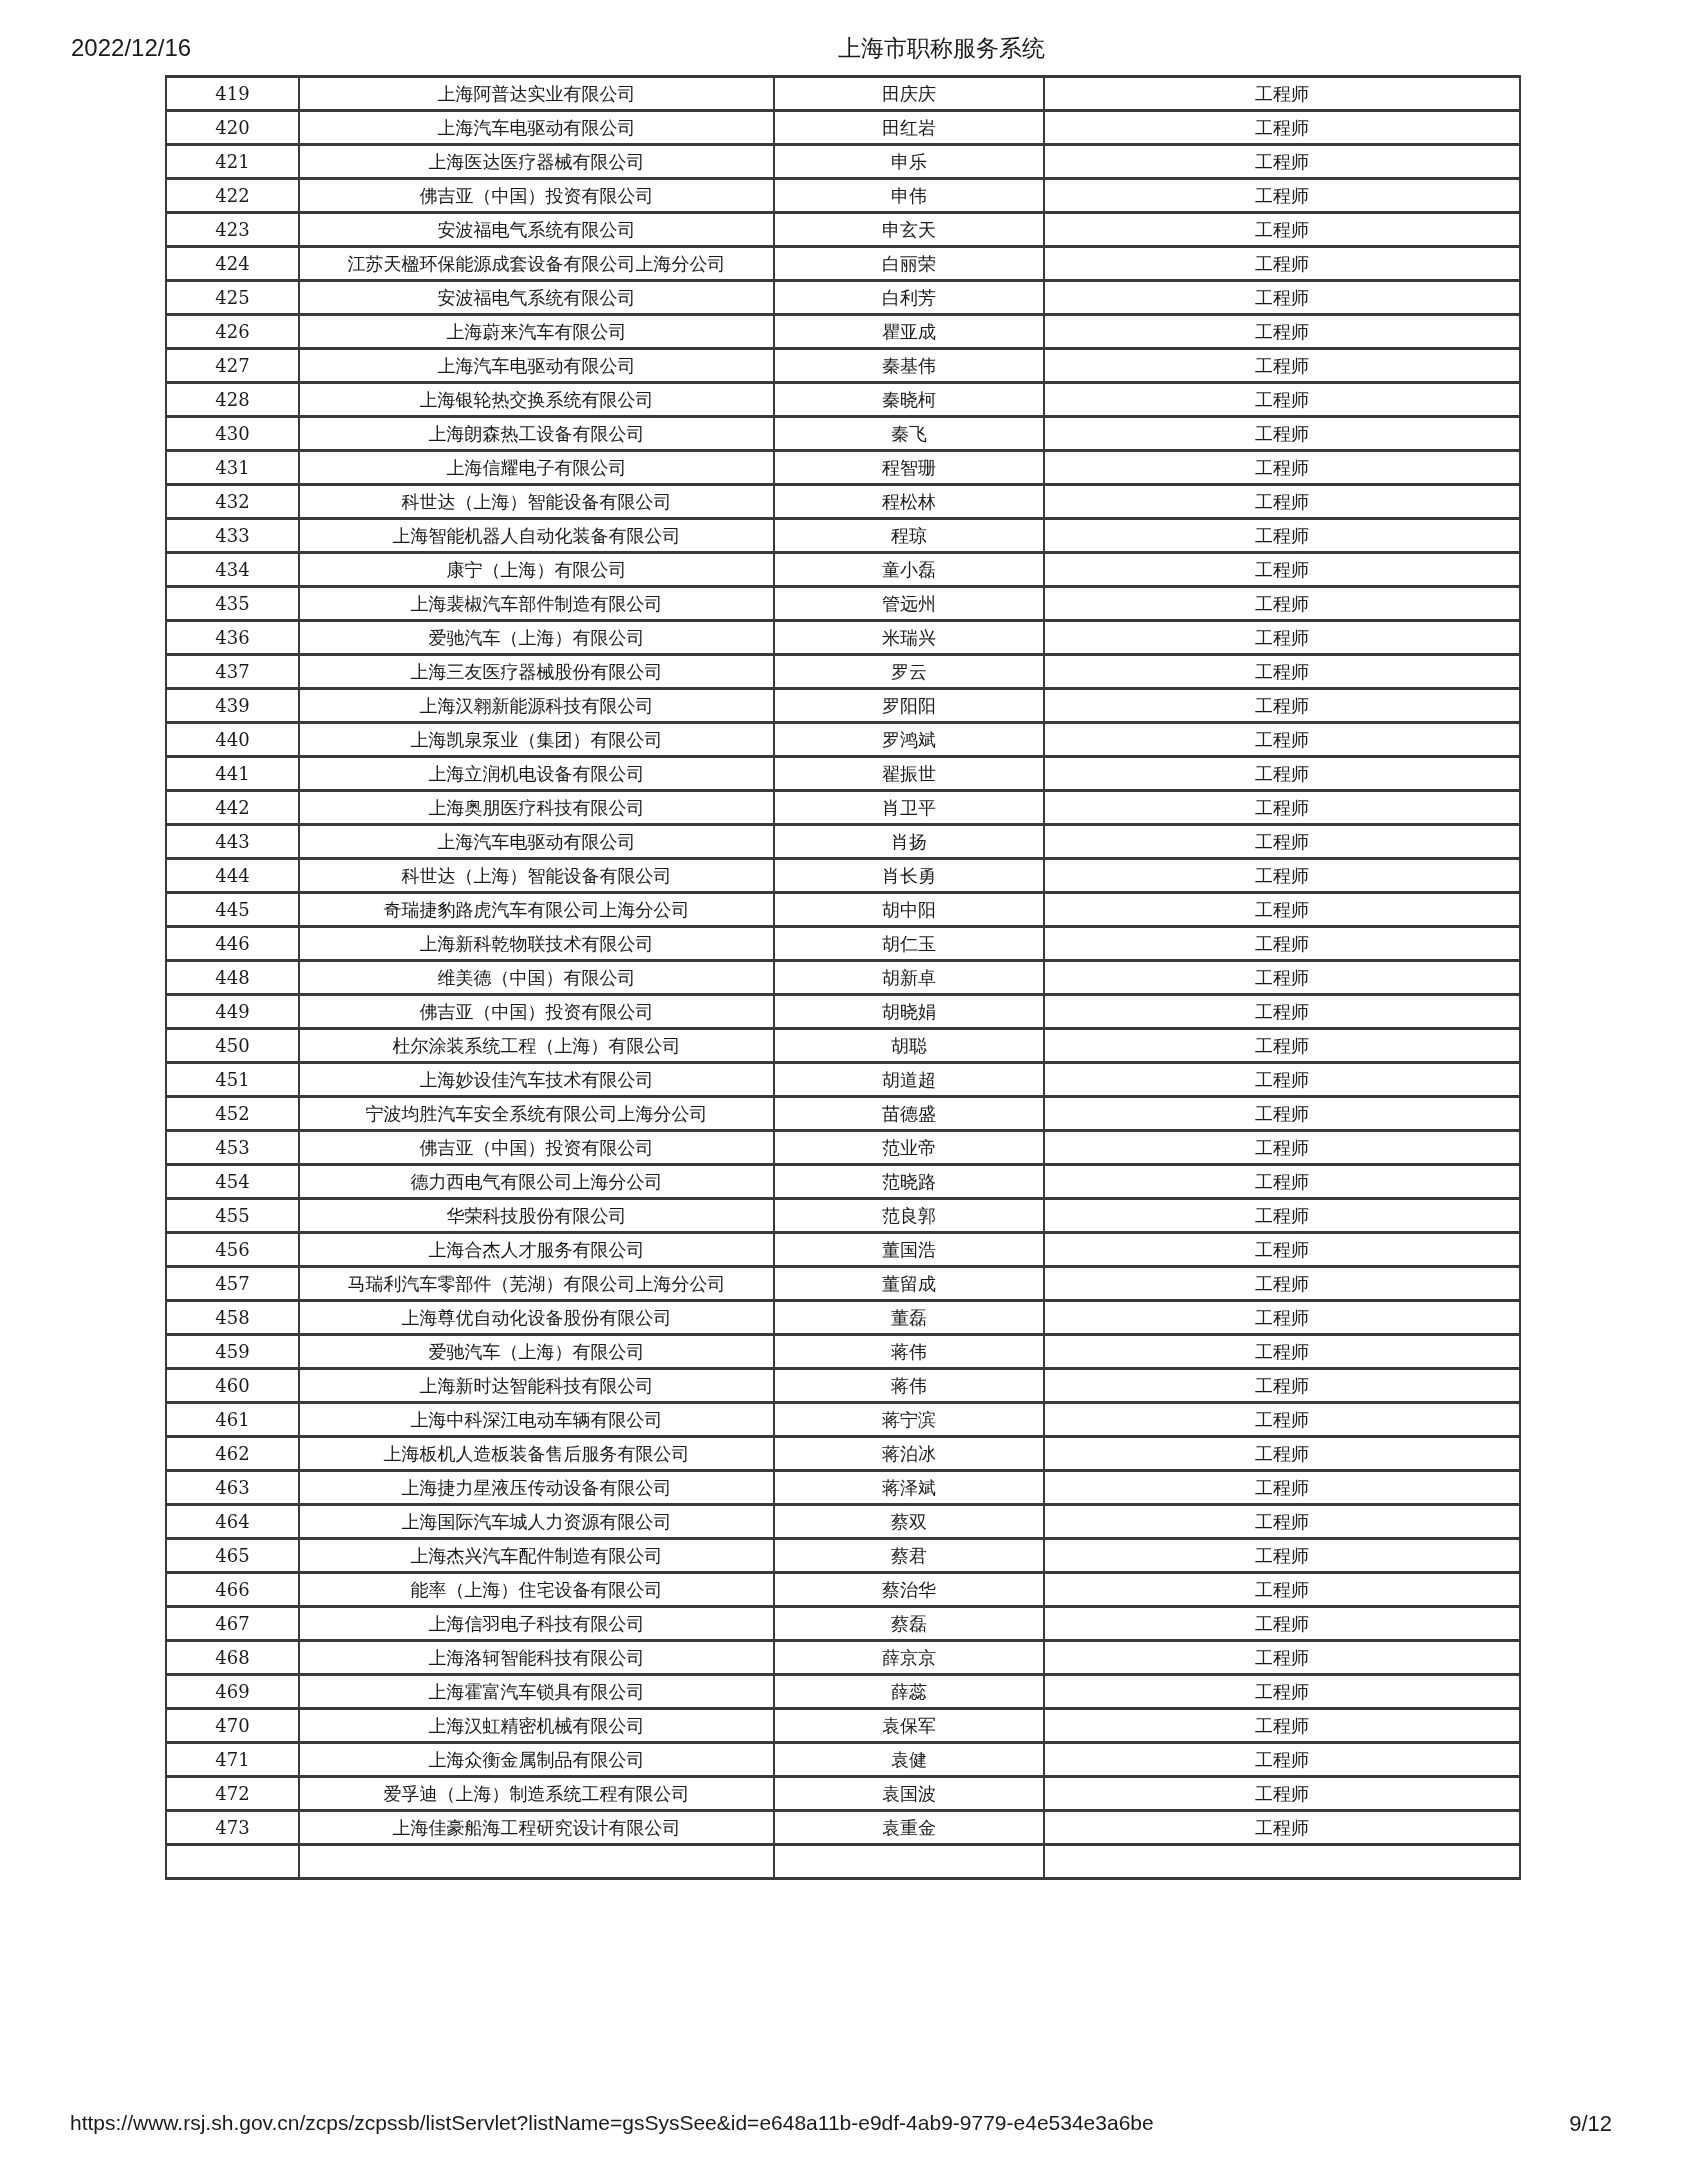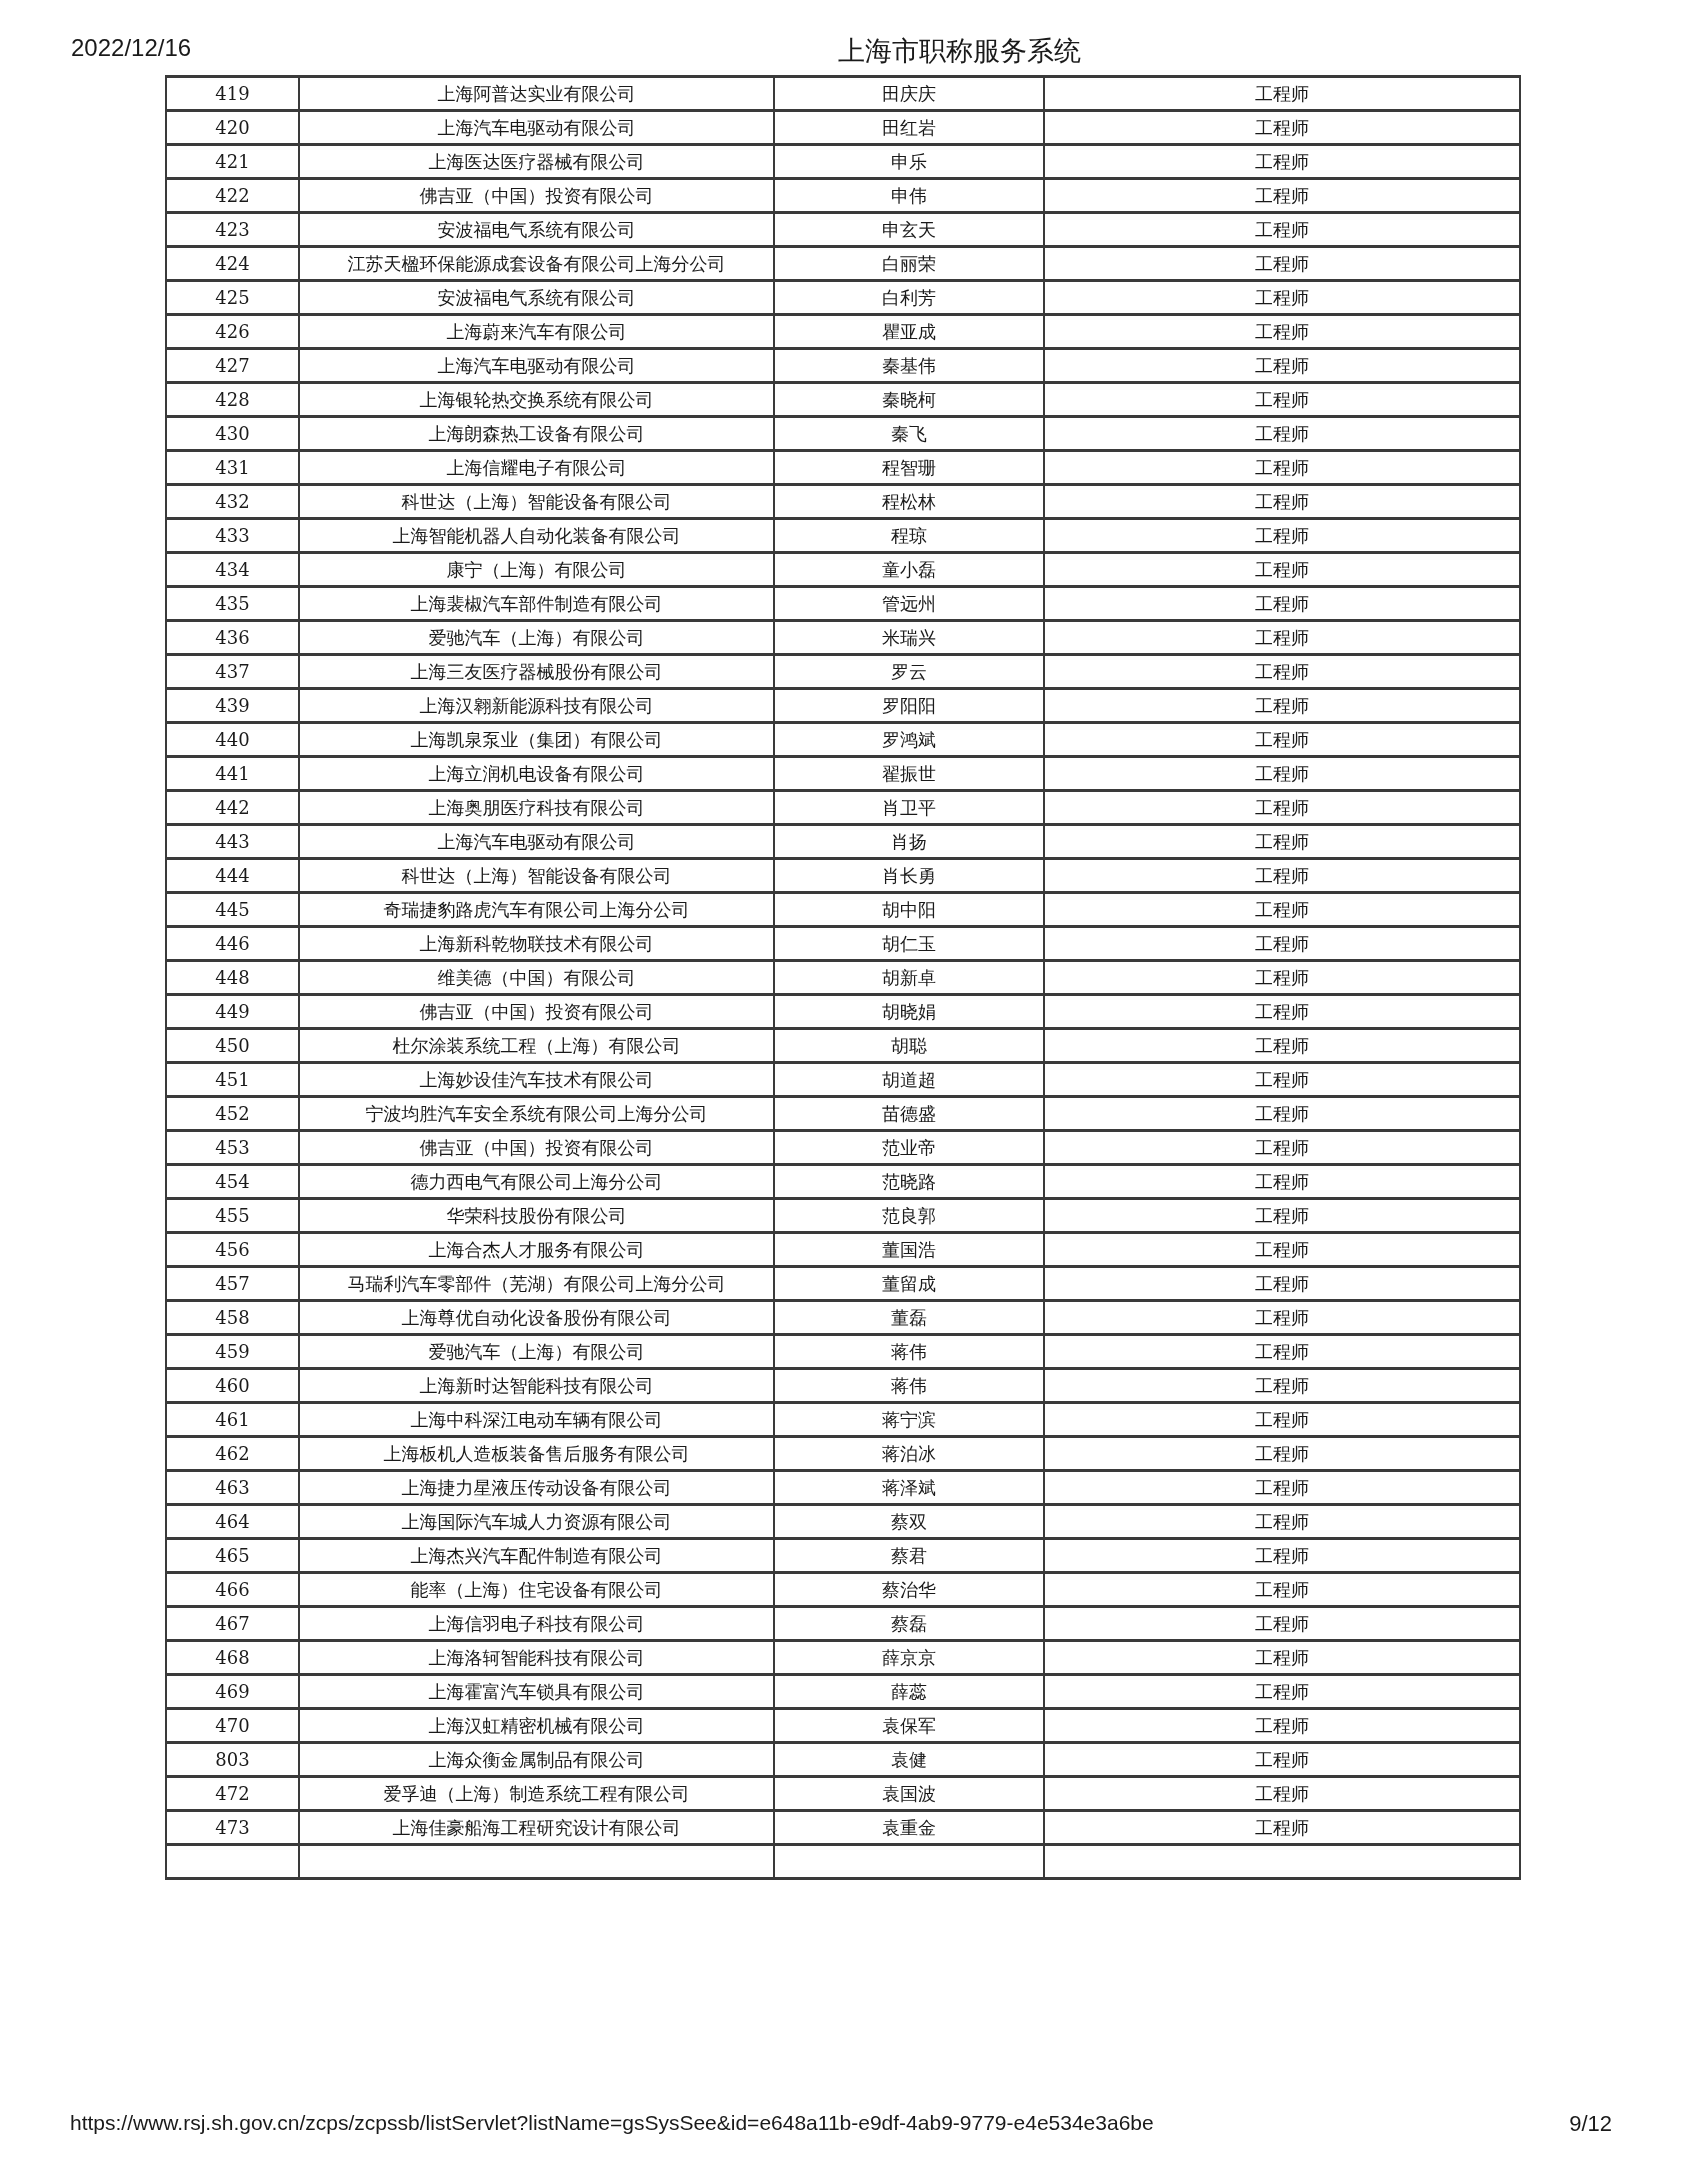--- a/index.html
+++ b/index.html
@@ -21,21 +21,21 @@
     left: 71px;
     top: 34px;
     font-size: 24px;
     color: #1a1a1a;
     white-space: nowrap;
   }
   #print-title {
     position: absolute;
     left: 838px;
     top: 33px;
-    font-size: 27px;
+    font-size: 23px;
     color: #1a1a1a;
     white-space: nowrap;
   }
   
   #table-clip {
     position: absolute;
     left: 165px;
     top: 75px;
     width: 1358px;
     height: 2028px;
@@ -389,21 +389,21 @@
             <td>薛蕊</td>
             <td>工程师</td>
           </tr>
           <tr>
             <td>470</td>
             <td>上海汉虹精密机械有限公司</td>
             <td>袁保军</td>
             <td>工程师</td>
           </tr>
           <tr>
-            <td>803</td>
+            <td>471</td>
             <td>上海众衡金属制品有限公司</td>
             <td>袁健</td>
             <td>工程师</td>
           </tr>
           <tr>
             <td>472</td>
             <td>爱孚迪（上海）制造系统工程有限公司</td>
             <td>袁国波</td>
             <td>工程师</td>
           </tr>

